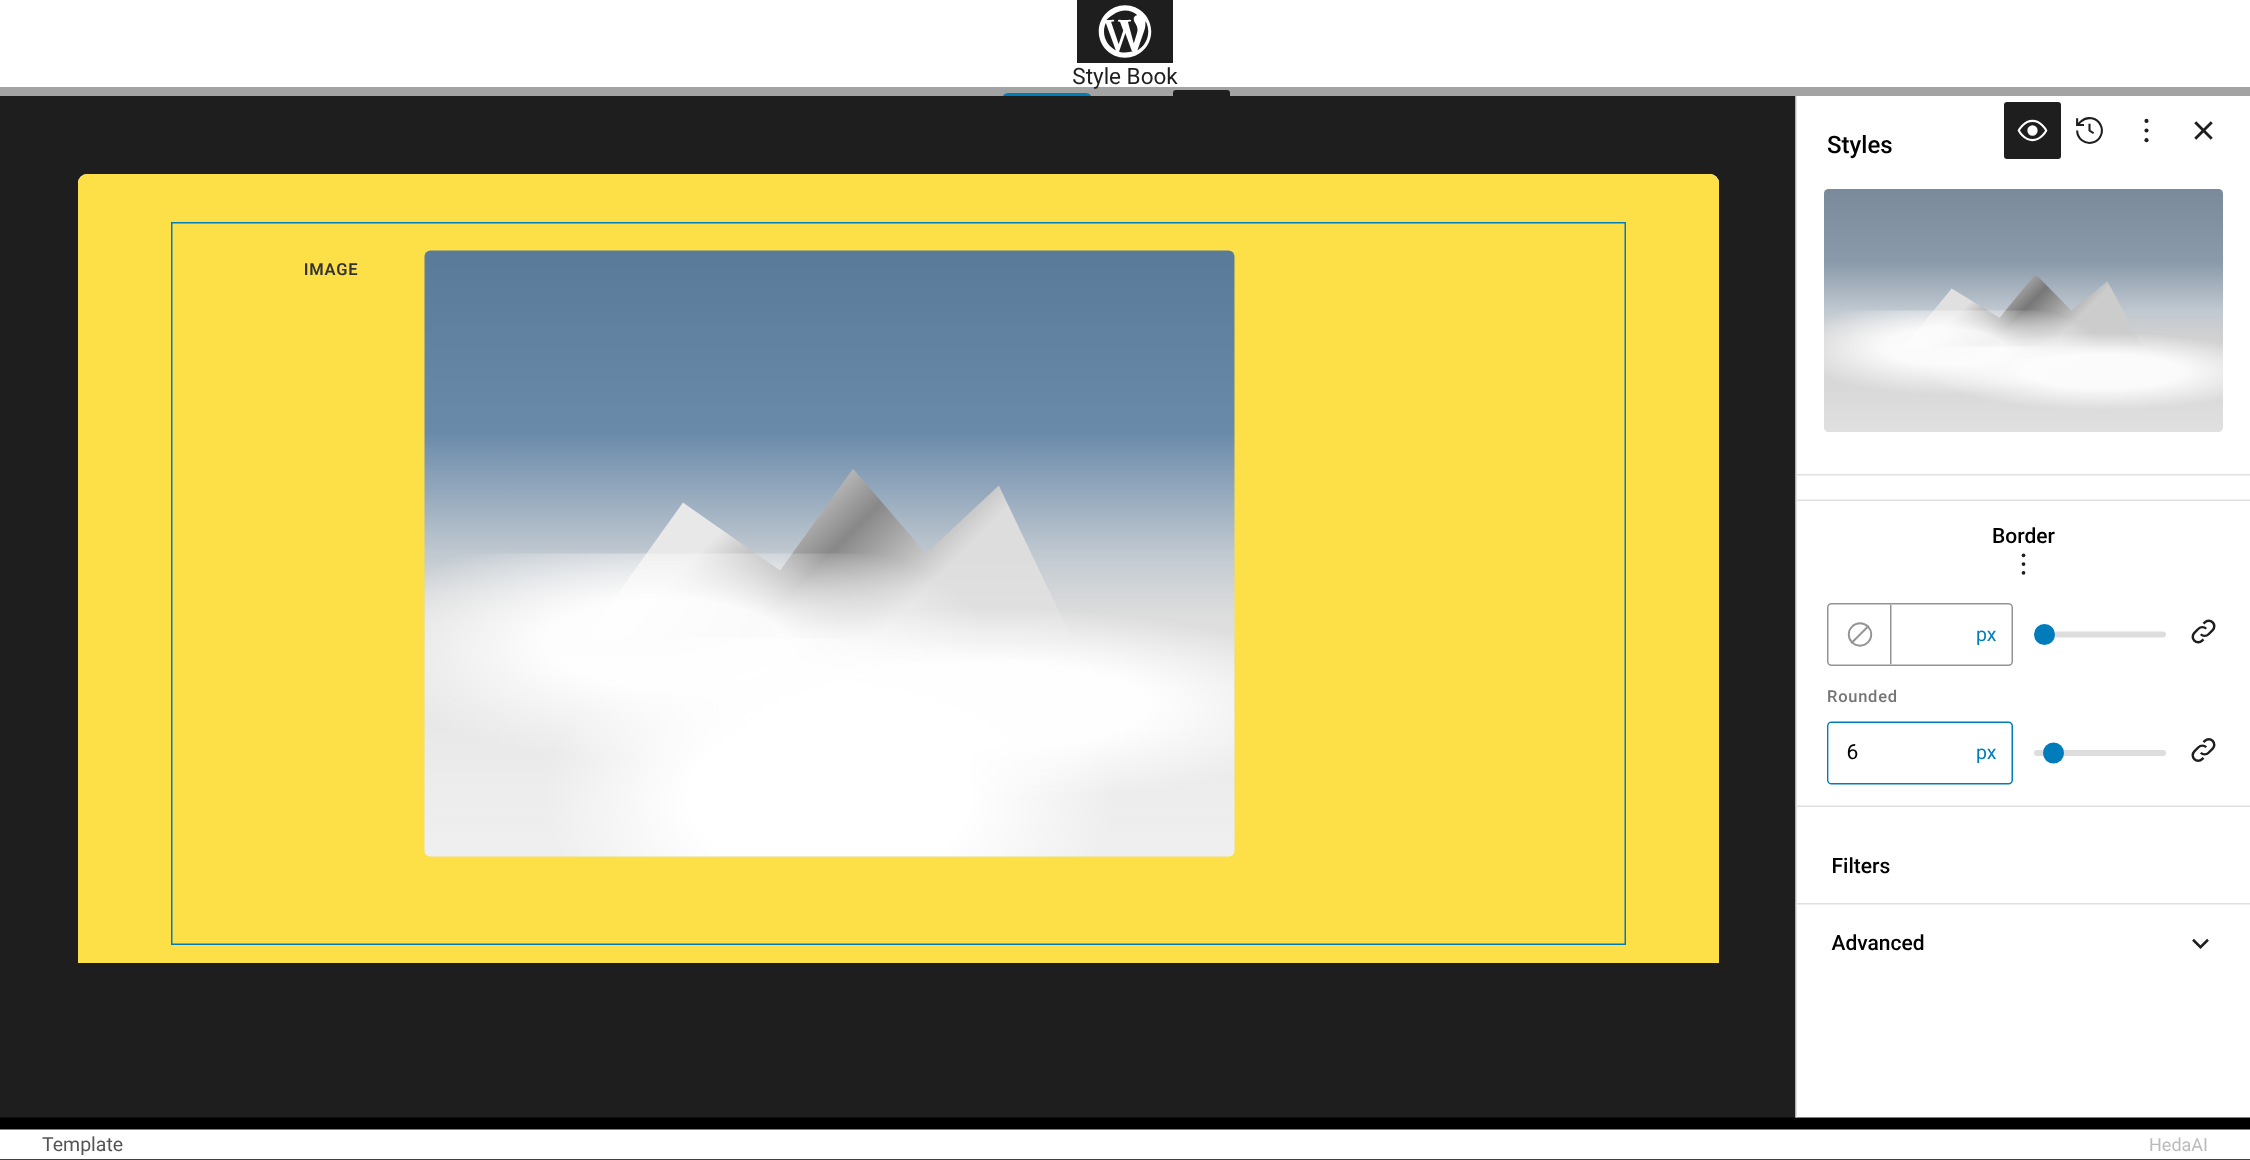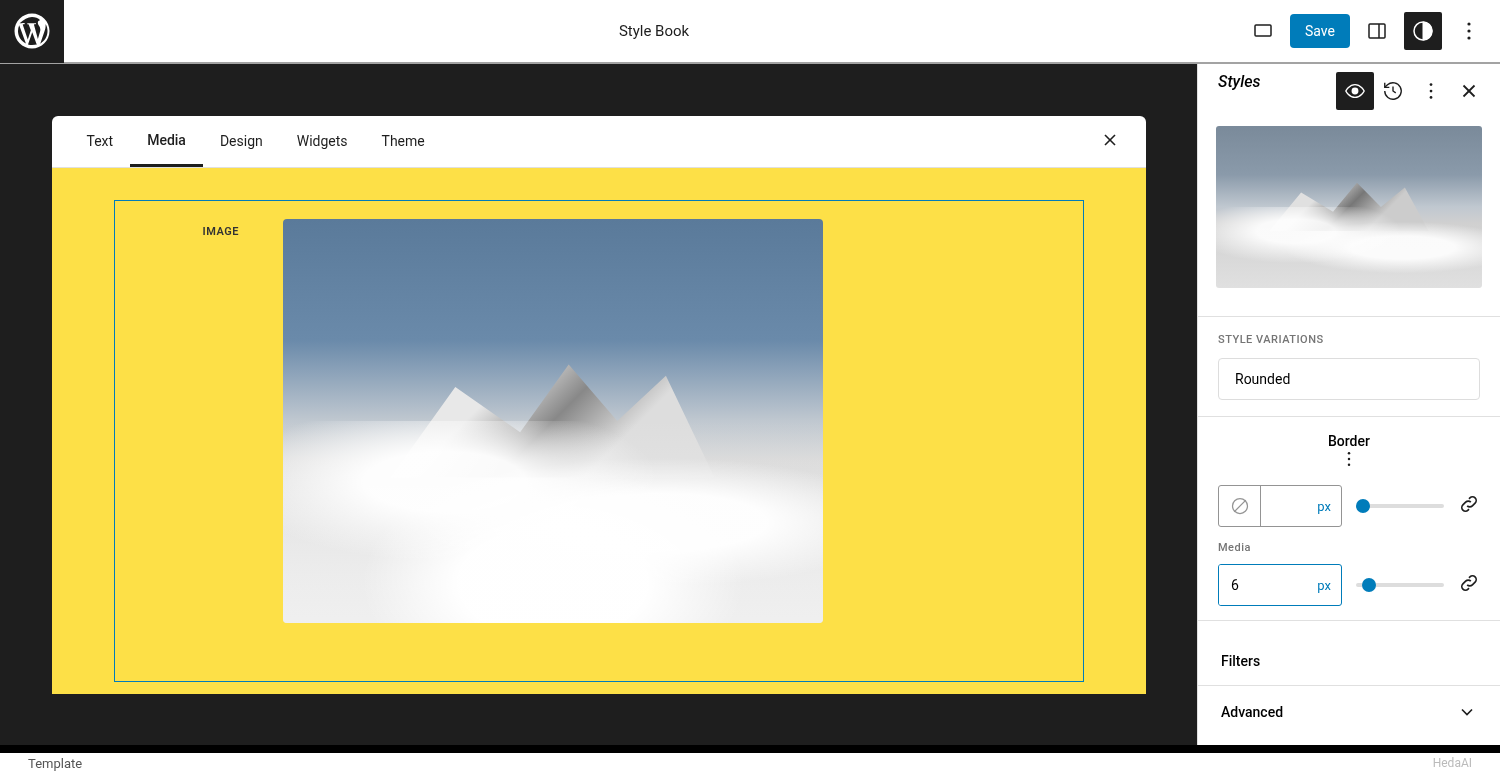--- a/index.html
+++ b/index.html
@@ -1,18 +1,18 @@
 <!DOCTYPE html>
 <html><head>
 <meta charset="utf-8">
 <style>
 * { margin: 0; padding: 0; box-sizing: border-box; font-family: -apple-system, BlinkMacSystemFont, "Segoe UI", Roboto, sans-serif; }
 body { width: 1500px; height: 773px; background: #000; overflow: hidden; position: relative; }
 
-.topbar { position: absolute; top: 0; left: 0; right: 0; height: 64px; background: #fff; display: flex; align-items: center; border-bottom: 2px solid #a3a3a3; }
+.topbar { position: absolute; top: 0; left: 0; right: 0; height: 64px; background: #fff; display: flex; align-items: center; border-bottom: 6px solid #a3a3a3; flex-direction: column; }
 .wp-logo { width: 64px; height: 64px; background: #1e1e1e; display: flex; align-items: center; justify-content: center; }
 .wp-logo svg { width: 42px; height: 42px; fill: #fff; }
 .topbar-title { flex: 1; text-align: center; font-size: 15px; color: #1e1e1e; }
 .topbar-right { display: flex; align-items: center; gap: 8px; padding-right: 12px; }
 .ticon { width: 38px; height: 38px; display: flex; align-items: center; justify-content: center; border-radius: 2px; cursor: pointer; }
 .ticon svg { width: 24px; height: 24px; }
 .save-btn { background: #007cba; color: #fff; padding: 9px 15px; border-radius: 4px; font-size: 14px; cursor: pointer; }
 .ticon.dark { background: #1e1e1e; }
 .ticon.dark svg { fill: #fff; stroke: #fff; }
 
@@ -25,21 +25,21 @@
 .close-tab { cursor: pointer; padding: 8px; }
 
 .canvas-body { background: #fde047; padding: 32px 62px; height: 526px; position: relative; }
 .block-outline { border: 1px solid #007cba; padding: 18px 88px 60px 88px; height: 482px; display: flex; }
 .block-label { font-size: 11px; font-weight: 600; letter-spacing: 0.5px; color: #333; text-transform: uppercase; width: 80px; padding-top: 6px; }
 .block-image { width: 540px; height: 404px; background: linear-gradient(180deg, #5a7a9a 0%, #6a8aaa 30%, #c0c8d0 50%, #d8d8d8 60%, #e8e8e8 100%); border-radius: 4px; position: relative; overflow: hidden; }
 .block-image::before { content: ""; position: absolute; top: 36%; left: 20%; width: 60%; height: 28%; background: linear-gradient(135deg, #e8e8e8 30%, #888 50%, #ddd 70%); clip-path: polygon(0 100%, 20% 20%, 40% 60%, 55% 0, 70% 50%, 85% 10%, 100% 100%); }
 .block-image::after { content: ""; position: absolute; bottom: 0; left: 0; right: 0; height: 50%; background: radial-gradient(ellipse at 30% 30%, rgba(255,255,255,0.95) 15%, transparent 40%), radial-gradient(ellipse at 70% 50%, rgba(255,255,255,0.95) 20%, transparent 45%), radial-gradient(ellipse at 50% 80%, rgba(255,255,255,0.98) 25%, transparent 50%), linear-gradient(180deg, transparent, rgba(240,240,240,0.9)); }
 
 .sidebar { position: absolute; top: 64px; right: 0; width: 303px; bottom: 28px; background: #fff; border-left: 1px solid #e0e0e0; overflow-y: auto; }
-.sidebar-header { display: flex; align-items: flex-start; padding: 8px 12px 8px 20px; height: 50px; font-style: italic; }
+.sidebar-header { display: flex; align-items: flex-end; padding: 8px 12px 8px 20px; height: 50px; }
 .sidebar-title { font-size: 16px; font-weight: 500; flex: 1; }
 .sidebar-hicon { width: 38px; height: 38px; display: flex; align-items: center; justify-content: center; cursor: pointer; border-radius: 2px; }
 .sidebar-hicon.dark { background: #1e1e1e; }
 .sidebar-hicon svg { width: 22px; height: 22px; }
 
 .preview-box { padding: 12px 18px; }
 .preview-img { width: 100%; height: 162px; border-radius: 3px; background: linear-gradient(180deg, #7a8a9a 0%, #8a9aaa 30%, #c0c8d0 50%, #d0d0d0 60%, #e0e0e0 100%); position: relative; overflow: hidden; }
 .preview-img::before { content: ""; position: absolute; top: 35%; left: 20%; width: 60%; height: 30%; background: linear-gradient(135deg, #e0e0e0 30%, #777 50%, #ccc 70%); clip-path: polygon(0 100%, 20% 20%, 40% 60%, 55% 0, 70% 50%, 85% 10%, 100% 100%); }
 .preview-img::after { content: ""; position: absolute; bottom: 0; left: 0; right: 0; height: 50%; background: radial-gradient(ellipse at 30% 30%, rgba(255,255,255,0.9) 15%, transparent 40%), radial-gradient(ellipse at 70% 50%, rgba(255,255,255,0.9) 20%, transparent 45%); }
 
@@ -105,34 +105,20 @@
           <circle cx="12" cy="12" r="1.6"></circle>
           <circle cx="12" cy="19" r="1.6"></circle>
         </svg>
     </div>
   </div>
 </div>
 
 <div class="canvas-area">
   <div class="canvas-frame">
 
-    <div class="style-tabs">
-      <div class="style-tab">Text</div>
-      <div class="style-tab active">Media</div>
-      <div class="style-tab">Design</div>
-      <div class="style-tab">Widgets</div>
-      <div class="style-tab">Theme</div>
-      <div class="tab-spacer"></div>
-      <div class="close-tab">
-        <svg width="20" height="20" viewBox="0 0 24 24" fill="none" stroke="#1e1e1e" stroke-width="2">
-            <line x1="6" y1="6" x2="18" y2="18"></line>
-            <line x1="18" y1="6" x2="6" y2="18"></line>
-          </svg>
-      </div>
-    </div>
     <div class="canvas-body">
       <div class="block-outline">
         <div class="block-label">Image</div>
         <div class="block-image"></div>
       </div>
     </div>
   </div>
 </div>
 
 <div class="sidebar">
@@ -165,24 +151,20 @@
         </svg>
     </div>
   </div>
 
   <div class="preview-box">
     <div class="preview-img"></div>
   </div>
 
   <div class="panel-sep"></div>
 
-  <div class="panel-section">
-    <div class="panel-subtitle">Style Variations</div>
-    <div class="variation-box">Rounded</div>
-  </div>
 
   <div class="panel-sep"></div>
 
   <div class="panel-head">
     <div class="panel-head-title">Border</div>
     <div>
       <svg width="20" height="20" viewBox="0 0 24 24" fill="#1e1e1e">
           <circle cx="12" cy="5" r="1.5"></circle>
           <circle cx="12" cy="12" r="1.5"></circle>
           <circle cx="12" cy="19" r="1.5"></circle>
@@ -204,21 +186,21 @@
       <div class="slider-thumb"></div>
     </div>
     <div class="link-icon">
       <svg viewBox="0 0 24 24" fill="none" stroke-width="1.8">
           <path d="M10 14a4 4 0 0 0 5.66 0l3-3a4 4 0 0 0-5.66-5.66l-1 1"></path>
           <path d="M14 10a4 4 0 0 0-5.66 0l-3 3a4 4 0 0 0 5.66 5.66l1-1"></path>
         </svg>
     </div>
   </div>
 
-  <div class="radius-label">Media</div>
+  <div class="radius-label">Rounded</div>
 
   <div class="ctrl-row">
     <div class="num-input">
       <input class="num-val" value="6" style="">
       <div class="num-unit">px</div>
     </div>
     <div class="slider">
       <div class="slider-thumb" style="left:6px"></div>
     </div>
     <div class="link-icon">

